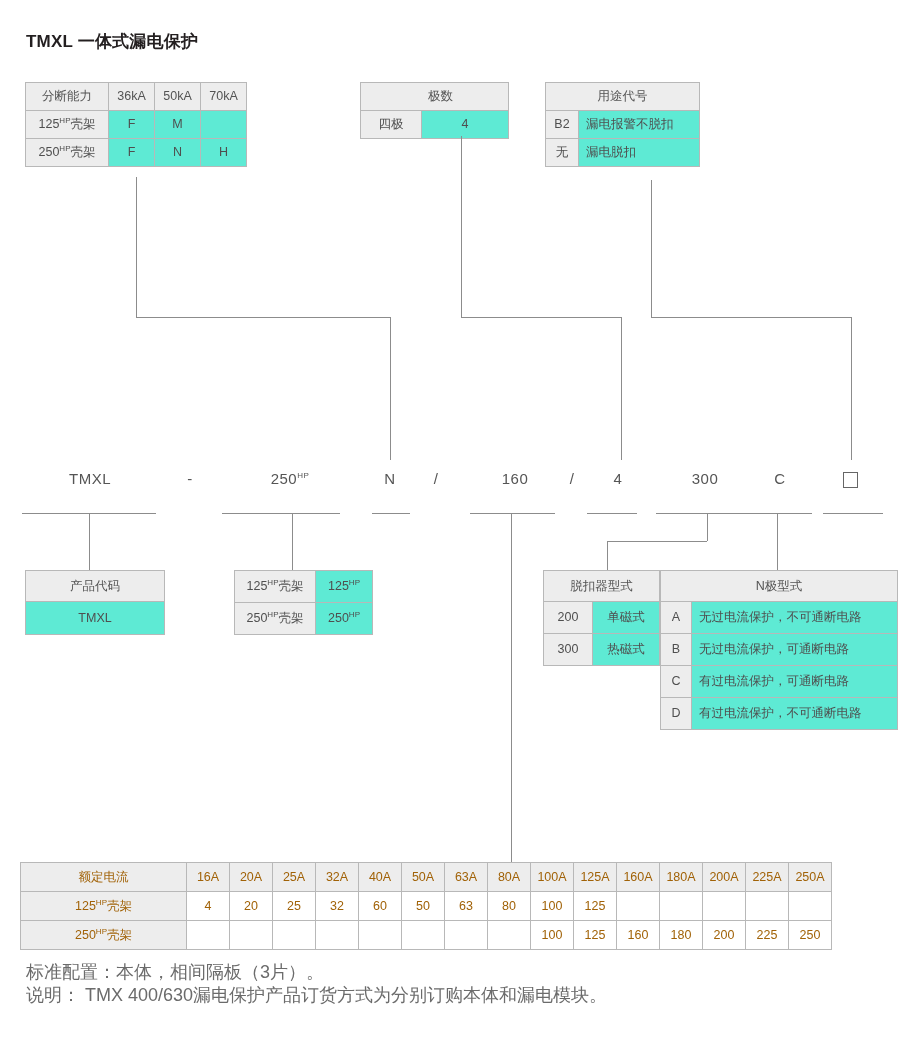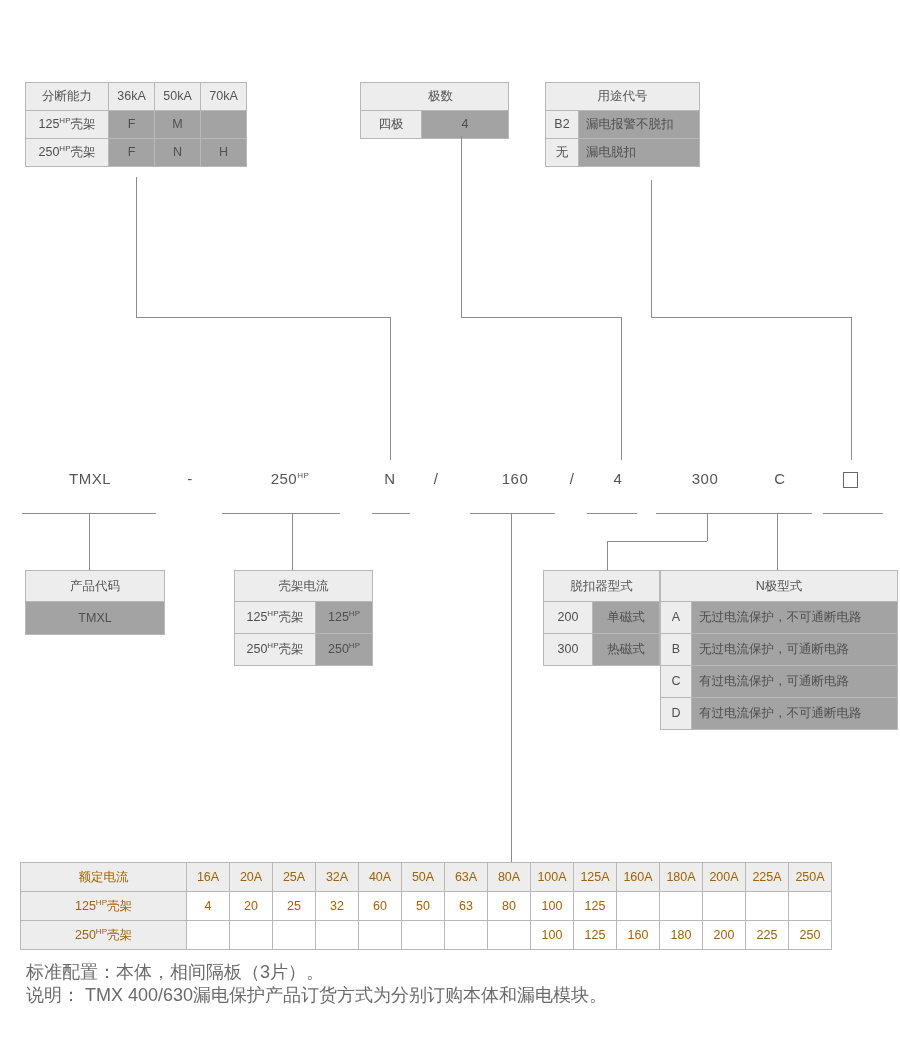--- a/index.html
+++ b/index.html
@@ -12,21 +12,21 @@
 
   
   .title{
     position:absolute;left:26px;top:30px;
     font-size:17px;font-weight:bold;color:#231f20;letter-spacing:.2px;
   }
 
   
   table.spec{
     border-collapse:collapse;position:absolute;
-    font-size:12.5px;color:#4f4f4f;background:#a3a3a3;
+    font-size:12.5px;color:#4f4f4f;background:#5eead4;
   }
   table.spec td{
     border:1px solid #b8b8b8;
     text-align:center;vertical-align:middle;
     padding:0 4px;white-space:nowrap;
     height:27px;line-height:27px;
   }
   table.spec td.hd{background:#ededed;color:#545454;}
   table.spec td.shade{background:#ededed;}
   table.spec td.lft{text-align:left;padding-left:7px;}
@@ -58,20 +58,21 @@
   table.rate td{border:1px solid #b8b8b8;text-align:center;height:26px;line-height:26px;color:#a16207;background:#fff;white-space:nowrap;}
   table.rate td.hd{background:#ededed;}
   table.rate td.rowhd{background:#ededed;width:163px;}
   table.rate td.cell{width:40px;}
 </style>
 </head>
 <body>
 
 <div class="root">
 
+  <div class="title">TMXL 一体式漏电保护</div>
 
   <table class="spec" style="left:25px;top:82px;">
     <tbody>
         <tr>
       <td class="hd" style="width:74px;">分断能力</td>
       <td class="hd" style="width:37px;">36kA</td>
       <td class="hd" style="width:37px;">50kA</td>
       <td class="hd" style="width:37px;">70kA</td>
     </tr>
     <tr>
@@ -170,23 +171,20 @@
       <td class="hd" style="width:130px;height:30px;line-height:30px;">产品代码</td>
     </tr>
     <tr>
       <td style="height:32px;line-height:32px;">TMXL</td>
     </tr>
   </tbody>
     </table>
 
   <table class="spec" style="left:234px;top:570px;">
     <tbody>
-        <tr>
-      <td class="hd" colspan="2" style="width:120px;height:30px;line-height:30px;">壳架电流</td>
-    </tr>
     <tr>
       <td class="shade" style="width:72px;height:31px;line-height:31px;"><span>125</span><sup>HP</sup><span>壳架</span></td>
       <td style="width:48px;height:31px;line-height:31px;"><span>125</span><sup>HP</sup></td>
     </tr>
     <tr>
       <td class="shade" style="height:31px;line-height:31px;"><span>250</span><sup>HP</sup><span>壳架</span></td>
       <td style="height:31px;line-height:31px;"><span>250</span><sup>HP</sup></td>
     </tr>
   </tbody>
     </table>

